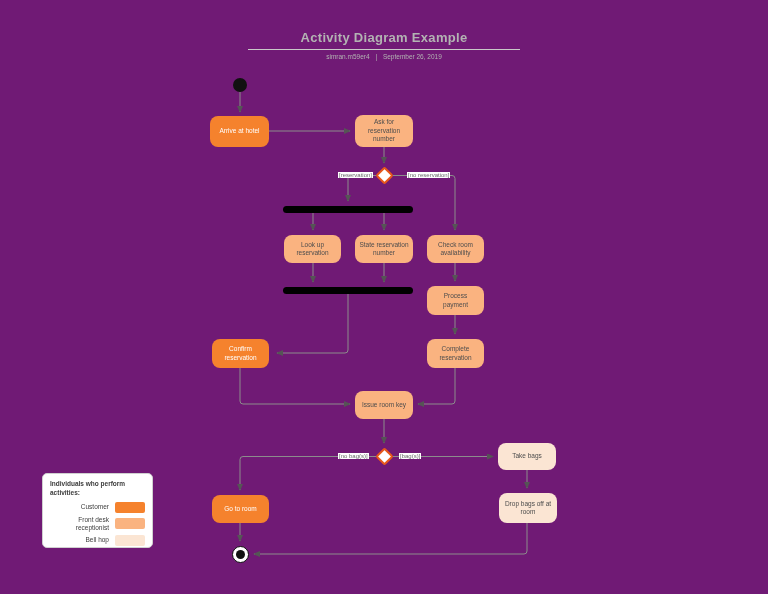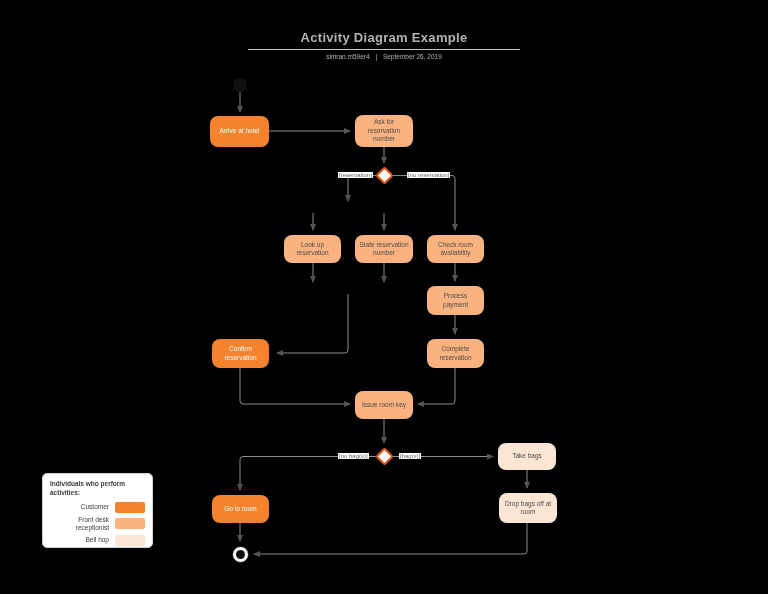--- a/index.html
+++ b/index.html
@@ -1,19 +1,19 @@
 <!DOCTYPE html>
 <html><head>
 <meta charset="utf-8">
 <style>
   * { margin:0; padding:0; box-sizing:border-box; }
   html,body { background:#fff; }
   body { font-family:"Liberation Sans", sans-serif; }
   .canvas {
-    position:relative; width:768px; height:594px; background:#000000; overflow:hidden;
+    position:relative; width:768px; height:594px; background:#701a75; overflow:hidden;
   }
   
   .hdr { position:absolute; left:248px; top:30px; width:272px; text-align:center; }
   .hdr .title { font-size:13px; font-weight:bold; color:#b3b3b3; letter-spacing:.3px; padding-bottom:4px;
                 border-bottom:1px solid #c9c9c9; }
   .hdr .byline { margin-top:3px; font-size:6.5px; color:#b3b3b3; }
   .hdr .byline span { margin:0 2px; }
   
   svg.wires { position:absolute; left:0; top:0; width:768px; height:594px; pointer-events:none; }
   

